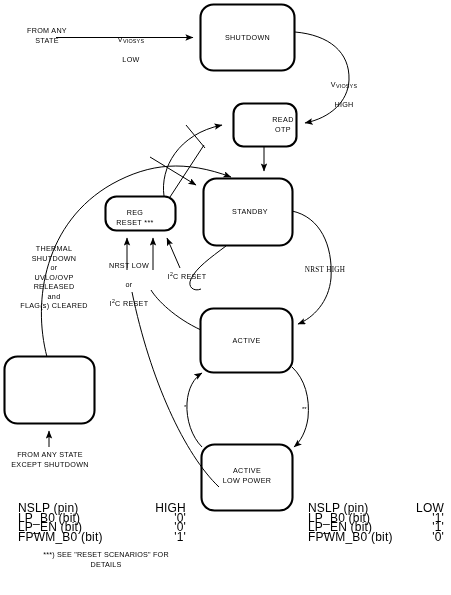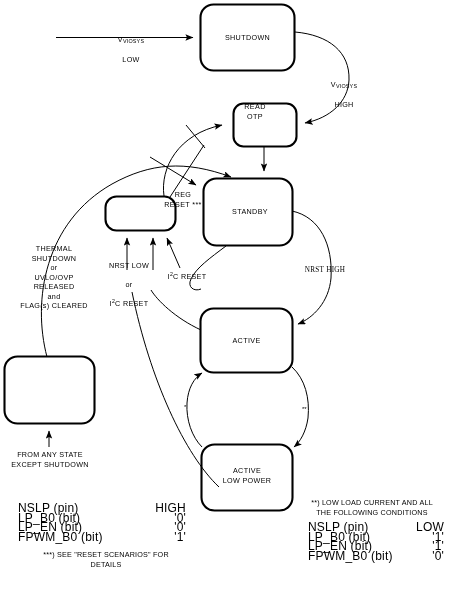--- a/index.html
+++ b/index.html
@@ -85,34 +85,36 @@
       <path d="M292,367 C305,379 310,398 308,418 C306,432 300,442 294,447" marker-end="url(#arw)"></path>
 
       <path d="M202,447 C192,437 186,420 187,403 C188,388 194,378 202,373" marker-end="url(#arw)"></path>
 
       <path d="M49,447 L49,431" marker-end="url(#arw)"></path>
     </g>
   </svg>
 
   <div class="state-label" style="left:200px;top:33px;width:95px;">SHUTDOWN</div>
 
-  <div class="state-label" style="left:233px;top:102px;width:44px;">READ
+  <div class="state-label" style="left:233px;top:115px;width:44px;padding-left:28px;">READ
 OTP</div>
 
   <div class="state-label" style="left:203px;top:207px;width:94px;">STANDBY</div>
 
-  <div class="state-label" style="left:105px;top:190px;width:60px;margin-left:48px;">REG
+  <div class="state-label" style="left:105px;top:208px;width:60px;">REG
 RESET ***</div>
 
   <div class="state-label" style="left:200px;top:336px;width:93px;">ACTIVE</div>
 
   <div class="state-label" style="left:201px;top:466px;width:92px;">ACTIVE
 LOW POWER</div>
 
 
+  <div class="edge-label" style="left:12px;top:26px;width:70px;">FROM ANY
+STATE</div>
 
   <div class="edge-label" style="left:100px;top:25px;width:62px;">
     <span><span>V</span><sub>VIOSYS</sub></span><br>
     <span>LOW</span>
   </div>
 
   <div class="edge-label" style="left:313px;top:70px;width:62px;">
     <span><span>V</span><sub>VIOSYS</sub></span><br>
     <span>HIGH</span>
   </div>
@@ -163,22 +165,20 @@
         <td>FPWM_B0 (bit)</td>
         <td class="v">'1'</td>
       </tr>
     </tbody>
       </table>
     <div class="note-center" style="margin-top:8px;width:176px;">***) SEE "RESET SCENARIOS" FOR
 DETAILS</div>
   </div>
 
   <div class="note" style="left:298px;top:498px;width:150px;">
-    <div class="hdr" style="width:148px;">**) LOW LOAD CURRENT AND ALL
-THE FOLLOWING CONDITIONS</div>
     <table style="margin-top:6px;margin-left:10px;width:136px;">
       <tbody>
           <tr>
         <td>NSLP (pin)</td>
         <td class="v">LOW</td>
       </tr>
       <tr>
         <td>LP_B0 (bit)</td>
         <td class="v">'1'</td>
       </tr>

